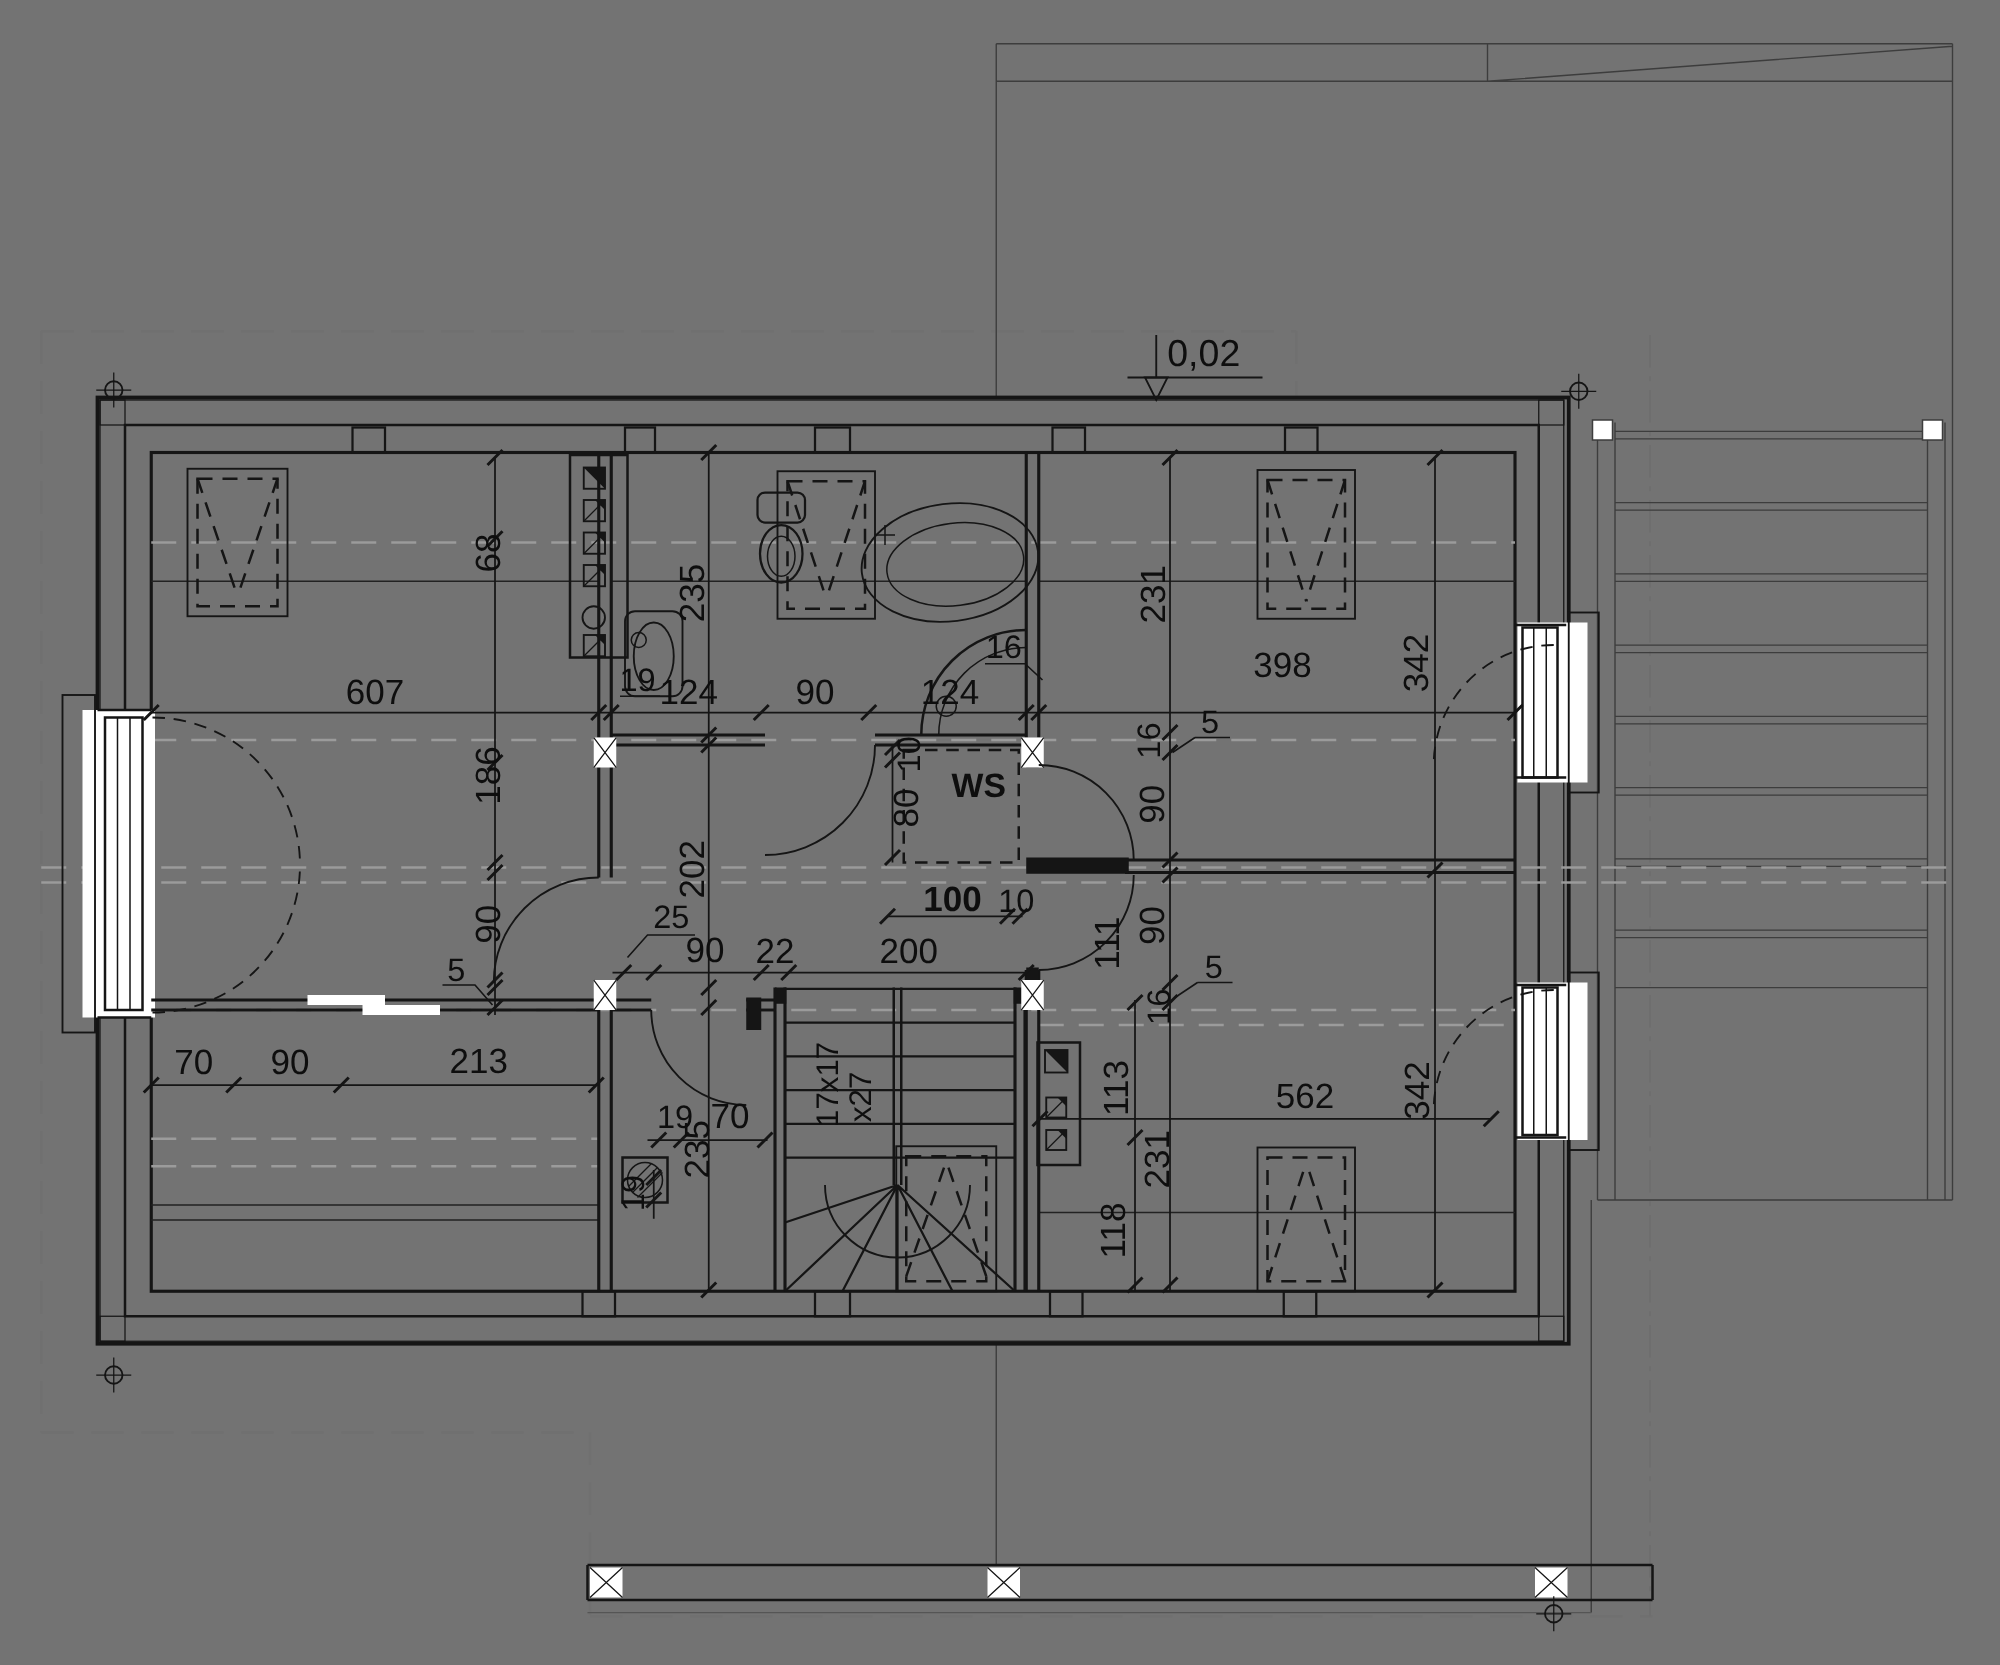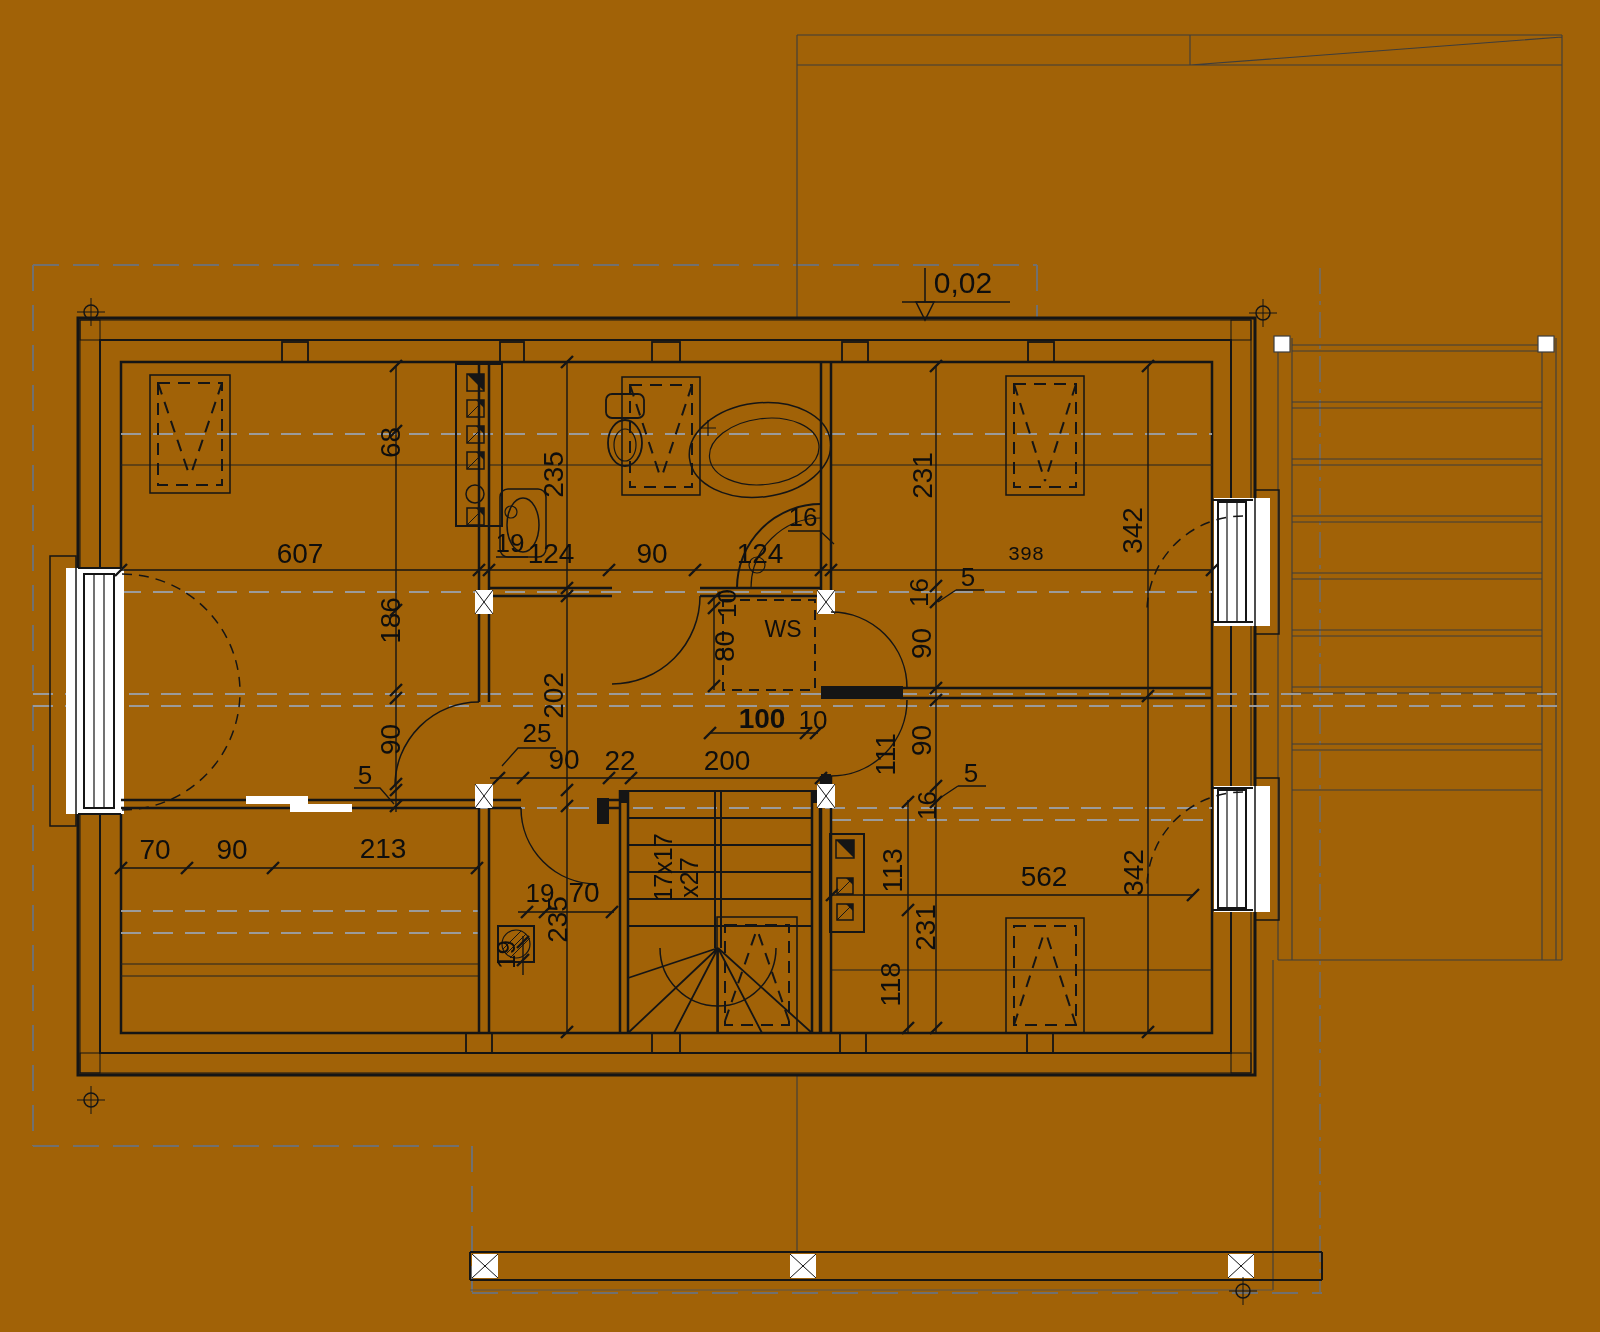--- a/index.html
+++ b/index.html
@@ -1,16 +1,16 @@
 <!DOCTYPE html>
 <html><head>
 <meta charset="utf-8">
 <style>
   html,body{margin:0;padding:0;background:#ffffff;}
-  #stage{position:relative;width:1600px;height:1332px;background:#a16207;overflow:hidden;
+  #stage{position:relative;width:1600px;height:1332px;background:#737373;overflow:hidden;
          font-family:"Liberation Sans",sans-serif;}
   #plan-svg{position:absolute;left:0;top:0;}
   svg line,svg path,svg rect,svg circle,svg ellipse,svg polyline{stroke:#151515;fill:none;stroke-linecap:butt;}
   .w3{stroke-width:3}.w25{stroke-width:2.5}.w2{stroke-width:2}.w18{stroke-width:1.8}
   .w15{stroke-width:1.5}.w12{stroke-width:1.2}.w1{stroke-width:1}
   .blk{fill:#151515;stroke:none}
   .wht{fill:#ffffff;stroke:none}
   .dim{stroke-width:1.4}
   .tick{stroke-width:2.4}
   .lead{stroke-width:1.3}
@@ -305,34 +305,34 @@
         <path class="w1" d="M1229,1291 H1257 M1243,1277 V1305"></path>
   </g>
 </svg>
 
 <div id="labels">
       <span class="lbl" style="left: 963px; top: 284px; font-size: 30px; transform: translate(-50%, -52%);">0,02</span>
       <span class="lbl" style="left: 300px; top: 555px; font-size: 28px; transform: translate(-50%, -52%);">607</span>
       <span class="lbl" style="left: 551px; top: 555px; font-size: 28px; transform: translate(-50%, -52%);">124</span>
       <span class="lbl" style="left: 652px; top: 555px; font-size: 28px; transform: translate(-50%, -52%);">90</span>
       <span class="lbl" style="left: 760px; top: 555px; font-size: 28px; transform: translate(-50%, -52%);">124</span>
-      <span class="lbl" style="left: 1026px; top: 555px; font-size: 20px; transform: translate(-50%, -52%); font-family: Liberation Mono, monospace;">398</span>
+      <span class="lbl" style="left: 1026px; top: 533px; font-size: 28px; transform: translate(-50%, -52%);">398</span>
       <span class="lbl" style="left: 510px; top: 544px; font-size: 26px; transform: translate(-50%, -52%);">19</span>
       <span class="lbl" style="left: 803px; top: 518px; font-size: 26px; transform: translate(-50%, -52%);">16</span>
       <span class="lbl" style="left: 554px; top: 475px; font-size: 28px; transform: translate(-50%, -52%) rotate(-90deg);">235</span>
       <span class="lbl" style="left: 391px; top: 443px; font-size: 28px; transform: translate(-50%, -52%) rotate(-90deg);">68</span>
       <span class="lbl" style="left: 391px; top: 621px; font-size: 28px; transform: translate(-50%, -52%) rotate(-90deg);">186</span>
       <span class="lbl" style="left: 391px; top: 740px; font-size: 28px; transform: translate(-50%, -52%) rotate(-90deg);">90</span>
       <span class="lbl" style="left: 365px; top: 776px; font-size: 26px; transform: translate(-50%, -52%);">5</span>
       <span class="lbl" style="left: 923px; top: 476px; font-size: 28px; transform: translate(-50%, -52%) rotate(-90deg);">231</span>
       <span class="lbl" style="left: 1133px; top: 531px; font-size: 28px; transform: translate(-50%, -52%) rotate(-90deg);">342</span>
       <span class="lbl" style="left: 919px; top: 593px; font-size: 26px; transform: translate(-50%, -52%) rotate(-90deg);">16</span>
       <span class="lbl" style="left: 968px; top: 578px; font-size: 26px; transform: translate(-50%, -52%);">5</span>
       <span class="lbl" style="left: 922px; top: 644px; font-size: 28px; transform: translate(-50%, -52%) rotate(-90deg);">90</span>
-      <span class="lbl" style="left: 783px; top: 630px; font-size: 23px; transform: translate(-50%, -52%);">WS</span>
+      <span class="lbl" style="left: 783px; top: 630px; font-size: 27px; transform: translate(-50%, -52%); font-weight: bold;">WS</span>
       <span class="lbl" style="left: 727px; top: 604px; font-size: 26px; transform: translate(-50%, -52%) rotate(-90deg);">10</span>
       <span class="lbl" style="left: 725px; top: 647px; font-size: 28px; transform: translate(-50%, -52%) rotate(-90deg);">80</span>
       <span class="lbl" style="left: 762px; top: 720px; font-size: 28px; transform: translate(-50%, -52%); font-weight: bold;">100</span>
       <span class="lbl" style="left: 813px; top: 721px; font-size: 26px; transform: translate(-50%, -52%);">10</span>
       <span class="lbl" style="left: 554px; top: 696px; font-size: 28px; transform: translate(-50%, -52%) rotate(-90deg);">202</span>
       <span class="lbl" style="left: 537px; top: 734px; font-size: 26px; transform: translate(-50%, -52%);">25</span>
       <span class="lbl" style="left: 564px; top: 761px; font-size: 28px; transform: translate(-50%, -52%);">90</span>
       <span class="lbl" style="left: 620px; top: 762px; font-size: 28px; transform: translate(-50%, -52%);">22</span>
       <span class="lbl" style="left: 727px; top: 762px; font-size: 28px; transform: translate(-50%, -52%);">200</span>
       <span class="lbl" style="left: 886px; top: 755px; font-size: 28px; transform: translate(-50%, -52%) rotate(-90deg);">111</span>

